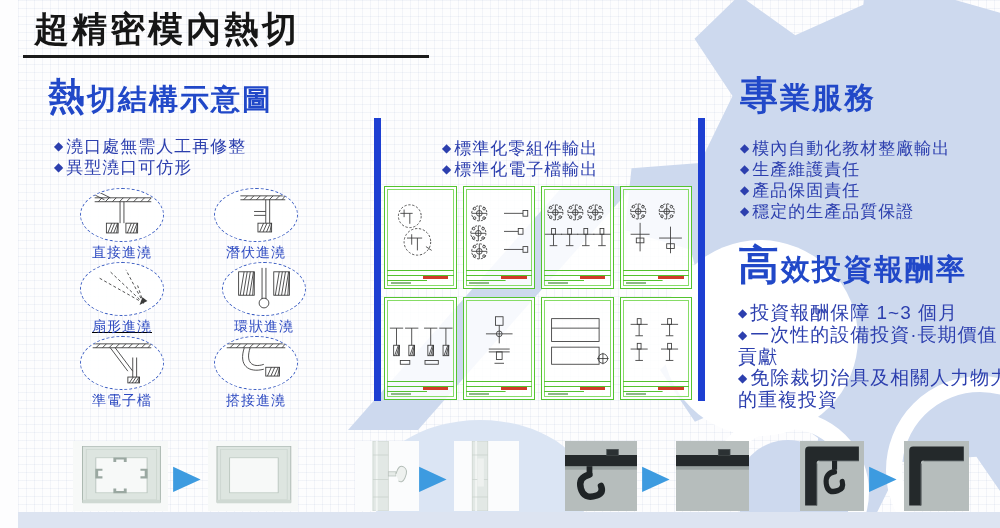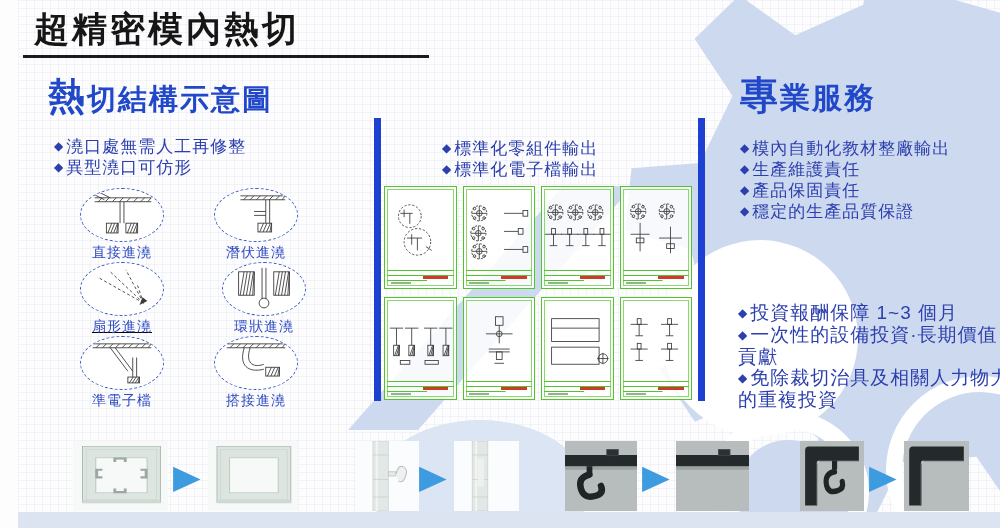--- a/index.html
+++ b/index.html
@@ -495,20 +495,23 @@
     <span class="big" style="font-size:38px;">專</span><span class="rest" style="font-size:30px;">業服務</span>
   </div>
 
   <div class="bullets layer" style="left:722px;top:138px;width:274px;">
     <div class="bl"><span class="mk">◆</span><span>模內自動化教材整廠輸出</span></div>
     <div class="bl"><span class="mk">◆</span><span>生產維護責任</span></div>
     <div class="bl"><span class="mk">◆</span><span>產品保固責任</span></div>
     <div class="bl"><span class="mk">◆</span><span>穩定的生產品質保證</span></div>
   </div>
 
+  <div class="sec-header layer" style="left:720px;top:238px;">
+    <span class="big" style="font-size:41px;">高</span><span class="rest">效投資報酬率</span>
+  </div>
 
   <div class="bullets bullets2 layer" style="left:720px;top:302px;width:278px;">
     <div class="bl"><span class="mk">◆</span><span>投資報酬保障 1~3 個月</span></div>
     <div class="bl"><span class="mk">◆</span><span>一次性的設備投資·長期價值貢獻</span></div>
     <div class="bl"><span class="mk">◆</span><span>免除裁切治具及相關人力物力的重複投資</span></div>
   </div>
 
   <div class="photo" style="left:55px;width:95px;">
       <svg viewBox="0 0 100 100" preserveAspectRatio="none">
         <rect x="0" y="0" width="100" height="100" fill="#f7f9f8"></rect>

